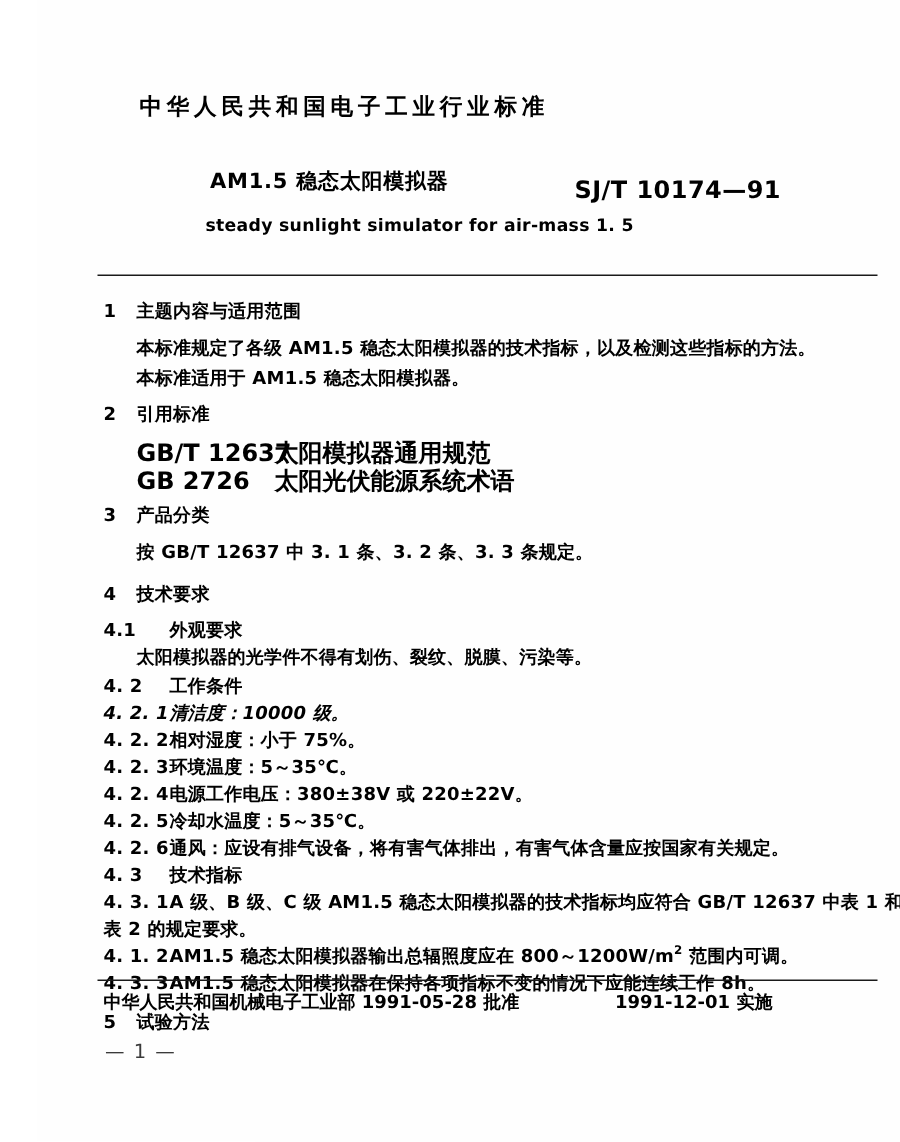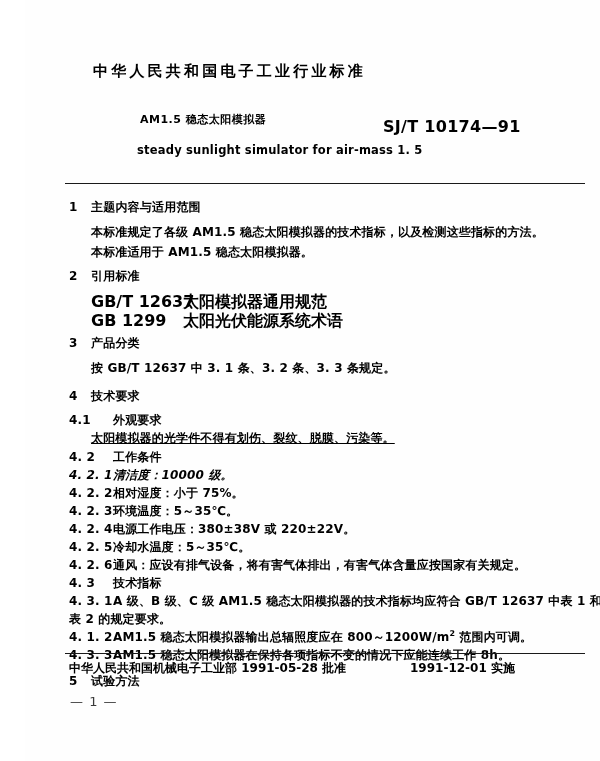--- a/index.html
+++ b/index.html
@@ -26,21 +26,21 @@
     top: 62px;
     font-size: 15px;
     font-weight: bold;
     letter-spacing: 3.2px;
     white-space: nowrap;
   }
   .std-title {
     position: absolute;
     left: 115px;
     top: 112px;
-    font-size: 11px;
+    font-size: 14px;
     font-weight: bold;
     letter-spacing: 0.5px;
     white-space: nowrap;
   }
   .std-code {
     position: absolute;
     left: 358px;
     top: 117px;
     font-size: 16px;
     font-weight: bold;
@@ -168,36 +168,36 @@
   <div class="para" style="left:66px; top:224px;">本标准规定了各级 AM1.5 稳态太阳模拟器的技术指标，以及检测这些指标的方法。</div>
   <div class="para" style="left:66px; top:244px;">本标准适用于 AM1.5 稳态太阳模拟器。</div>
 
   <div class="sec-h" style="left:44px; top:268px;">
     <span class="num">2</span><span>引用标准</span>
   </div>
   <div class="ref-row" style="left:66px; top:292px;">
     <span class="code">GB/T 12637</span><span>太阳模拟器通用规范</span>
   </div>
   <div class="ref-row" style="left:66px; top:311px;">
-    <span class="code">GB 1299</span><span>太阳光伏能源系统术语</span>
+    <span class="code">GB 2726</span><span>太阳光伏能源系统术语</span>
   </div>
 
   <div class="sec-h" style="left:44px; top:335px;">
     <span class="num">3</span><span>产品分类</span>
   </div>
   <div class="para" style="left:66px; top:360px;">按 GB/T 12637 中 3. 1 条、3. 2 条、3. 3 条规定。</div>
 
   <div class="sec-h" style="left:44px; top:388px;">
     <span class="num">4</span><span>技术要求</span>
   </div>
 
   <div class="clause" style="left:44px; top:412px;">
     <span class="cnum">4.1</span><span>外观要求</span>
   </div>
-  <div class="para" style="left:66px; top:430px;text-decoration:underline;">太阳模拟器的光学件不得有划伤、裂纹、脱膜、污染等。</div>
+  <div class="para" style="left:66px; top:430px;">太阳模拟器的光学件不得有划伤、裂纹、脱膜、污染等。</div>
 
   <div class="clause" style="left:44px; top:449px;">
     <span class="cnum">4. 2</span><span>工作条件</span>
   </div>
 
   <div class="clause" style="left:44px; top:467px;font-style:italic;">
     <span class="cnum">4. 2. 1</span><span>清洁度：10000 级。</span>
   </div>
   <div class="clause" style="left:44px; top:485px;">
     <span class="cnum">4. 2. 2</span><span>相对湿度：小于 75%。</span>

